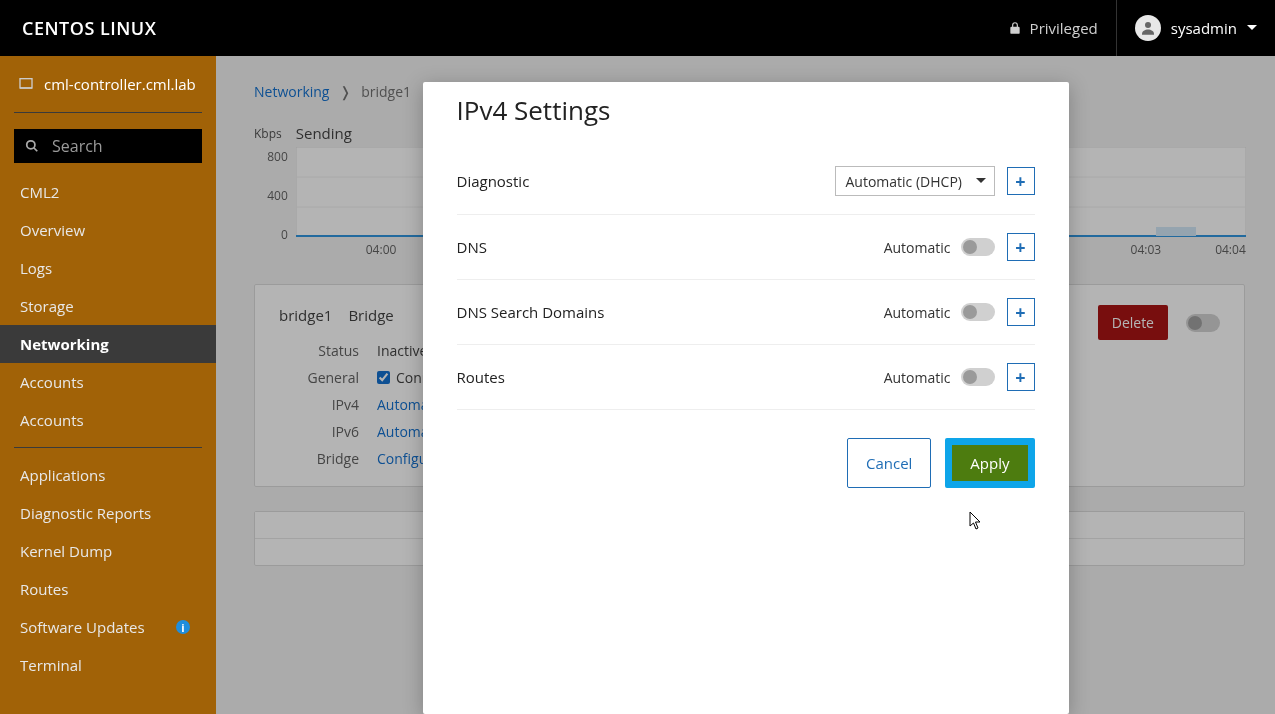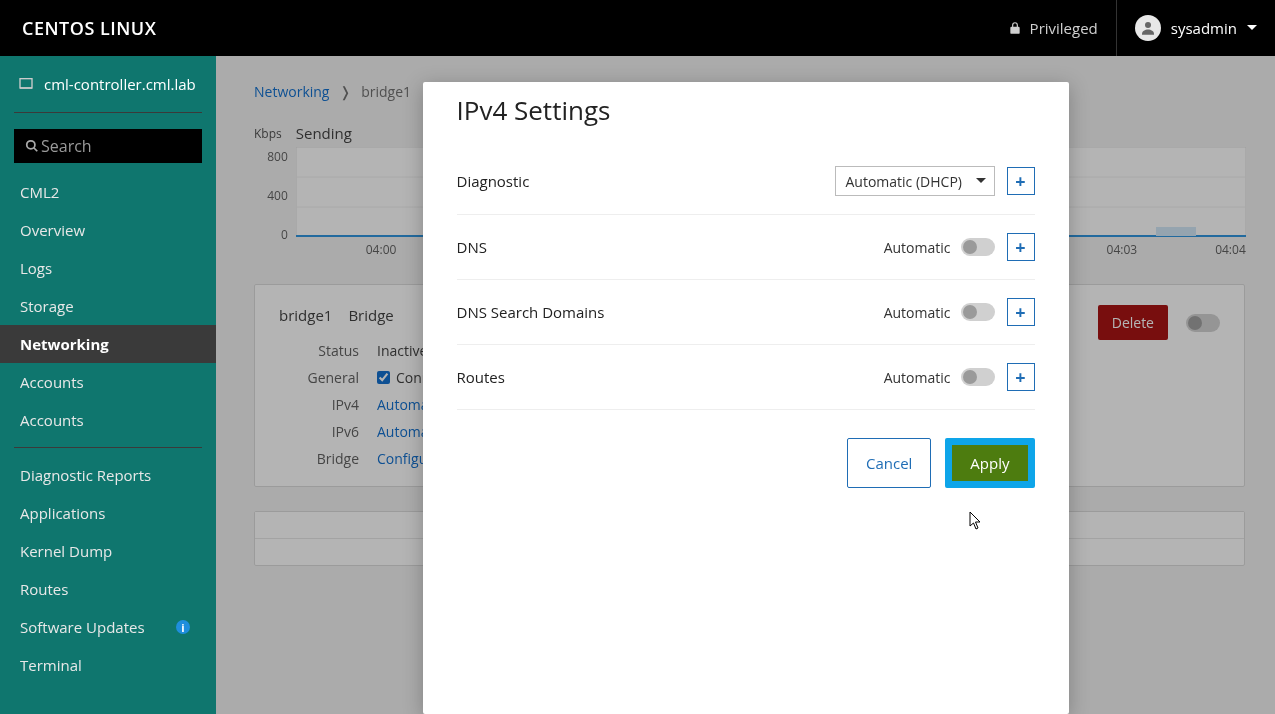--- a/index.html
+++ b/index.html
@@ -10,25 +10,25 @@
 .topbar .brand { font-size: 18px; font-weight: 600; letter-spacing: .5px; padding: 0 22px; }
 .topbar .spacer { flex: 1; }
 .topbar .priv { display: flex; align-items: center; gap: 8px; color: #d0d0d0; font-size: 15px; padding: 0 18px; border-right: 1px solid #333; height: 100%; }
 .topbar .user { display: flex; align-items: center; gap: 10px; padding: 0 18px; font-size: 15px; color: #fff; }
 .topbar .avatar { width: 26px; height: 26px; border-radius: 50%; background: #e8e8e8; display: flex; align-items: center; justify-content: center; }
 
 
 .shell { display: flex; height: calc(714px - 56px); }
 
 
-.sidebar { width: 216px; background: #0f766e; color: #fff; display: flex; flex-direction: column; }
+.sidebar { width: 216px; background: #a16207; color: #fff; display: flex; flex-direction: column; }
 .sidebar .host { display: flex; align-items: center; gap: 10px; padding: 18px 18px 10px 18px; font-size: 15px; }
 .sidebar hr { border: none; border-top: 1px solid #3a3a3a; margin: 8px 14px; }
 .sidebar .search-wrap { padding: 8px 14px 10px; }
-.sidebar .search { background: #000; border: 1px solid #000; width: 100%; height: 34px; display: flex; align-items: center; gap: 2px; padding: 4px 10px; color: #d0d0d0; }
+.sidebar .search { background: #000; border: 1px solid #000; width: 100%; height: 34px; display: flex; align-items: center; gap: 13px; padding: 4px 10px; color: #d0d0d0; }
 .sidebar .nav { list-style: none; }
 .sidebar .nav li { padding: 9px 20px; font-size: 15px; color: #e8e8e8; cursor: pointer; position: relative; }
 .sidebar .nav li.active { background: #3a3a3a; font-weight: 700; color: #fff; }
 .sidebar .nav li .info { position: absolute; right: 26px; top: 50%; transform: translateY(-50%); width: 14px; height: 14px; border-radius: 50%; background: #1f8edd; color: #fff; font-size: 11px; font-weight: 700; display: flex; align-items: center; justify-content: center; }
 
 
 .main { flex: 1; background: #f2f2f2; position: relative; overflow: hidden; padding: 26px 30px 30px 38px; }
 .breadcrumb { font-size: 14px; color: #666; display: flex; align-items: center; gap: 10px; }
 .breadcrumb a { color: #0066cc; text-decoration: none; }
 
@@ -130,22 +130,22 @@
       <li>CML2</li>
       <li>Overview</li>
       <li>Logs</li>
       <li>Storage</li>
       <li class="active">Networking</li>
       <li>Accounts</li>
       <li>Accounts</li>
     </ul>
     <hr>
     <ul class="nav">
+      <li>Applications</li>
       <li>Diagnostic Reports</li>
-      <li>Applications</li>
       <li>Kernel Dump</li>
       <li>Routes</li>
       <li>
         <span>Software Updates</span>
         <span class="info">i</span>
       </li>
       <li>Terminal</li>
     </ul>
   </aside>
 
@@ -168,21 +168,21 @@
         <div class="chart-title">Sending</div>
         <svg width="950" height="90">
           <rect x="0" y="0" width="950" height="90" fill="#fff" stroke="#ddd"></rect>
           <line x1="0" y1="30" x2="950" y2="30" stroke="#eee"></line>
           <line x1="0" y1="60" x2="950" y2="60" stroke="#eee"></line>
           <polyline points="0,89 950,89" stroke="#1f8edd" stroke-width="2" fill="none"></polyline>
           <rect x="860" y="80" width="40" height="9" fill="#cfe6f7"></rect>
         </svg>
         <div style="display:flex;font-size:12px;color:#555;margin-top:4px;">
           <span style="margin-left:70px">04:00</span>
-          <span style="margin-left:auto;margin-right:78px">04:03</span>
+          <span style="margin-left:auto;margin-right:54px">04:03</span>
           <span>04:04</span>
         </div>
       </div>
     </div>
 
     <div class="panel iface-panel">
       <div>
         <div class="iface-head">
           <span>bridge1</span>
           <span>Bridge</span>

